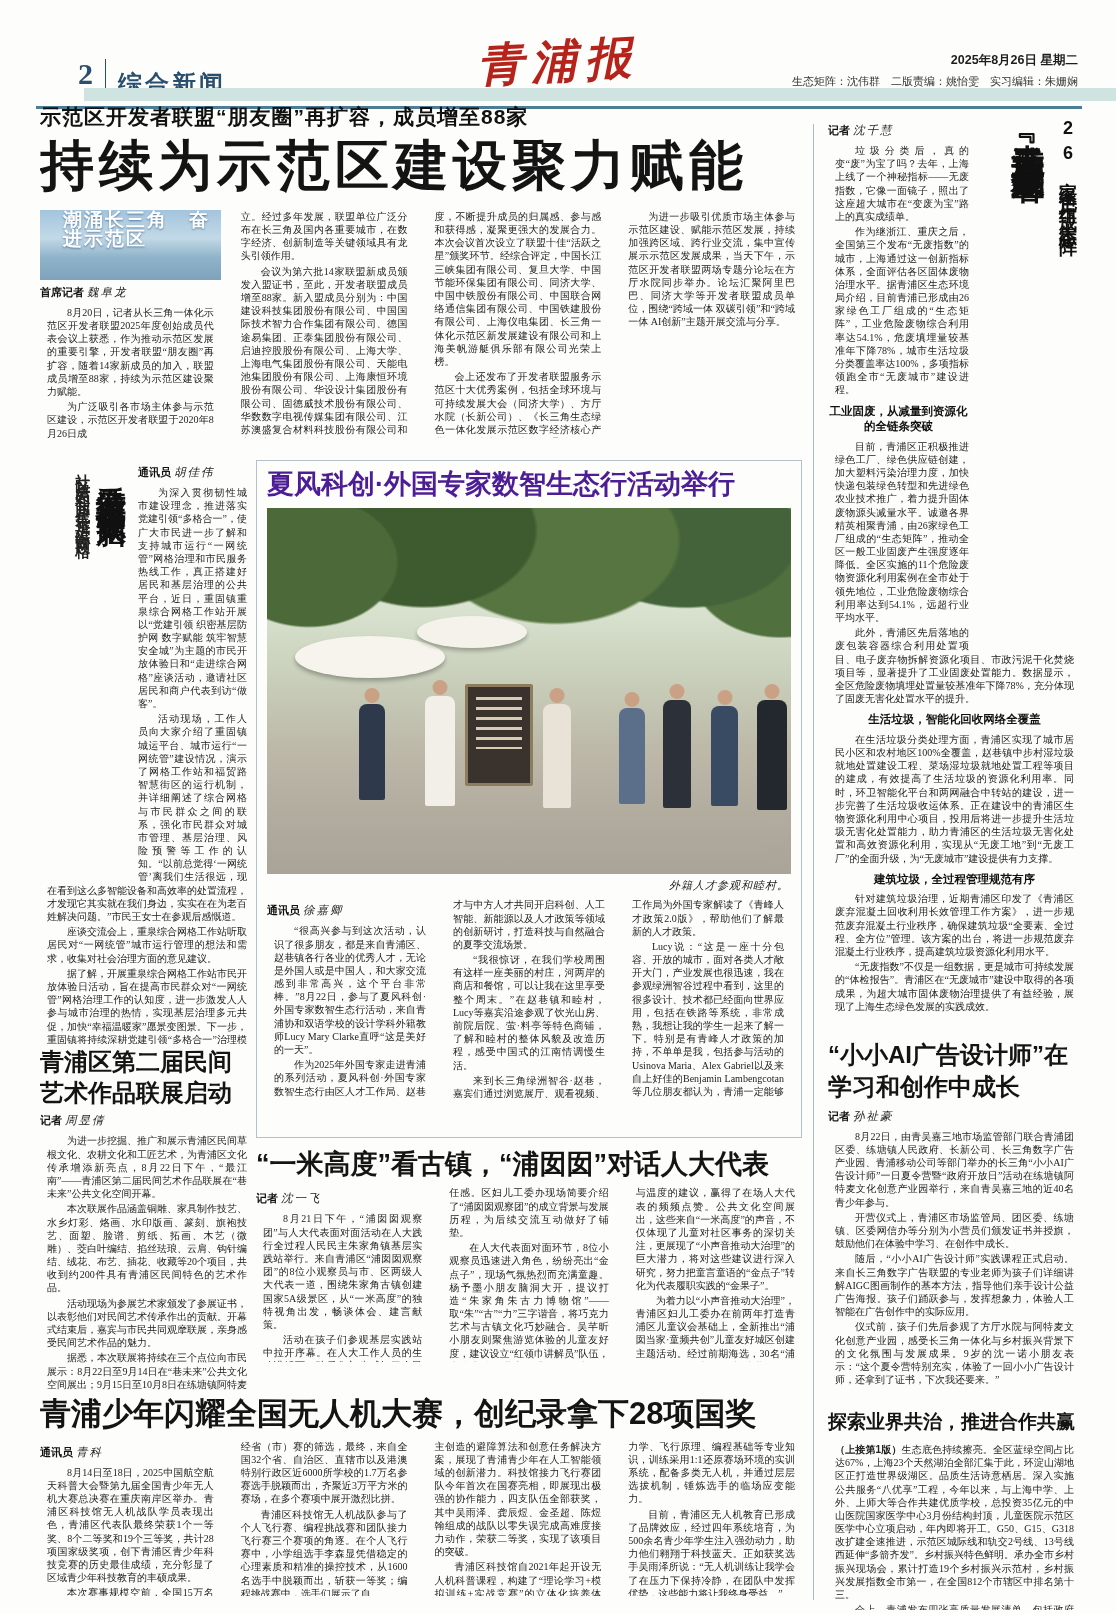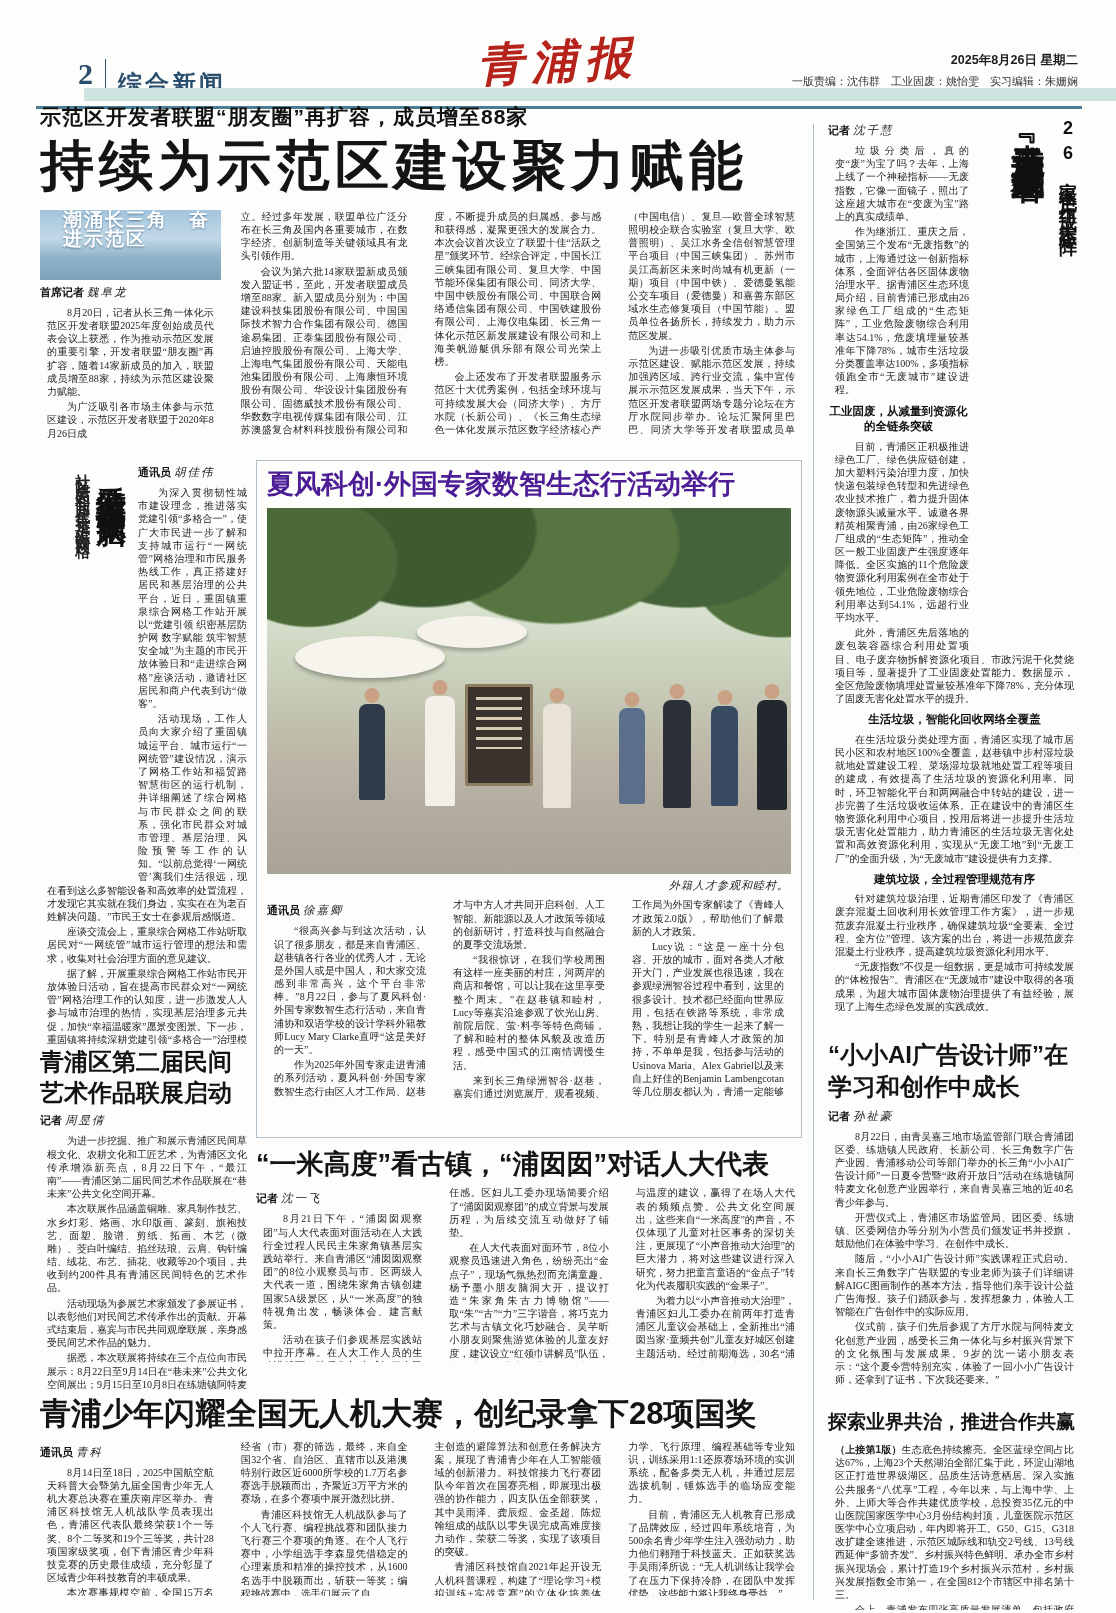--- a/index.html
+++ b/index.html
@@ -105,21 +105,21 @@
 <div id="page">
 
   <div id="hdr-left">
     <span id="page-num">2</span>
     <span id="hdr-sep"></span>
     <span id="section-name">综合新闻</span>
   </div>
   <div id="masthead">青浦报</div>
   <div id="hdr-right">
     <div id="hdr-date">2025年8月26日 星期二</div>
-    <div id="hdr-editors">一版责编：沈伟群　工业固废：姚怡雯　实习编辑：朱姗娴</div>
+    <div id="hdr-editors">生态矩阵：沈伟群　二版责编：姚怡雯　实习编辑：朱姗娴</div>
   </div>
   <div id="hdr-band"></div>
   <div id="hdr-rule"></div>
   <div id="vdivider"></div>
 
   <section id="top-story" class="abs">
     <p class="kicker-top">示范区开发者联盟“朋友圈”再扩容，成员增至88家</p>
     <h1 class="h-top">持续为示范区建设聚力赋能</h1>
     <div class="cols">
       <div class="col">
@@ -133,21 +133,20 @@
       <div class="col">
         <p class="p noindent">立。经过多年发展，联盟单位广泛分布在长三角及国内各重要城市，在数字经济、创新制造等关键领域具有龙头引领作用。</p>
         <p class="p">会议为第六批14家联盟新成员颁发入盟证书，至此，开发者联盟成员增至88家。新入盟成员分别为：中国建设科技集团股份有限公司、中国国际技术智力合作集团有限公司、德国途易集团、正泰集团股份有限公司、启迪控股股份有限公司、上海大学、上海电气集团股份有限公司、天能电池集团股份有限公司、上海康恒环境股份有限公司、华设设计集团股份有限公司、固德威技术股份有限公司、华数数字电视传媒集团有限公司、江苏澳盛复合材料科技股份有限公司和上海齐科信息科技有限公司。</p>
         <p class="p">为进一步增强联盟成员活跃度和贡献</p>
       </div>
       <div class="col">
         <p class="p noindent">度，不断提升成员的归属感、参与感和获得感，凝聚更强大的发展合力。本次会议首次设立了联盟十佳“活跃之星”颁奖环节。经综合评定，中国长江三峡集团有限公司、复旦大学、中国节能环保集团有限公司、同济大学、中国中铁股份有限公司、中国联合网络通信集团有限公司、中国铁建股份有限公司、上海仪电集团、长三角一体化示范区新发展建设有限公司和上海美帆游艇俱乐部有限公司光荣上榜。</p>
         <p class="p">会上还发布了开发者联盟服务示范区十大优秀案例，包括全球环境与可持续发展大会（同济大学）、方厅水院（长新公司）、《长三角生态绿色一体化发展示范区数字经济核心产业发展白皮书》（中国信通院）、示范区摄影大赛（新民晚报社）、青浦云湖数据中心</p>
       </div>
       <div class="col">
-        <p class="p noindent">（中国电信）、复旦—欧普全球智慧照明校企联合实验室（复旦大学、欧普照明）、吴江水务全信创智慧管理平台项目（中国三峡集团）、苏州市吴江高新区未来时尚城有机更新（一期）项目（中国中铁）、爱德曼氢能公交车项目（爱德曼）和嘉善东部区域水生态修复项目（中国节能）。盟员单位各扬所长，持续发力，助力示范区发展。</p>
         <p class="p">为进一步吸引优质市场主体参与示范区建设、赋能示范区发展，持续加强跨区域、跨行业交流，集中宣传展示示范区发展成果，当天下午，示范区开发者联盟两场专题分论坛在方厅水院同步举办。论坛汇聚阿里巴巴、同济大学等开发者联盟成员单位，围绕“跨域一体 双碳引领”和“跨域一体 AI创新”主题开展交流与分享。</p>
       </div>
     </div>
   </section>
 
   <section id="grid-story" class="abs">
     <div class="vfloat vleft">
       <div class="vh-title-l">看清城市运行『最强大脑』</div>
       <div class="vh-kicker-l">社区居民和商户代表走进综合网格</div>
     </div>

